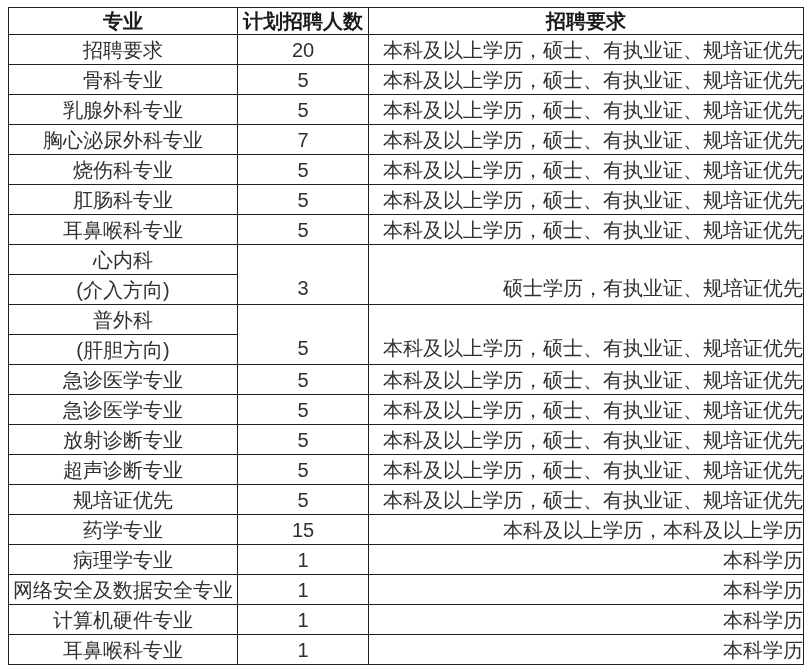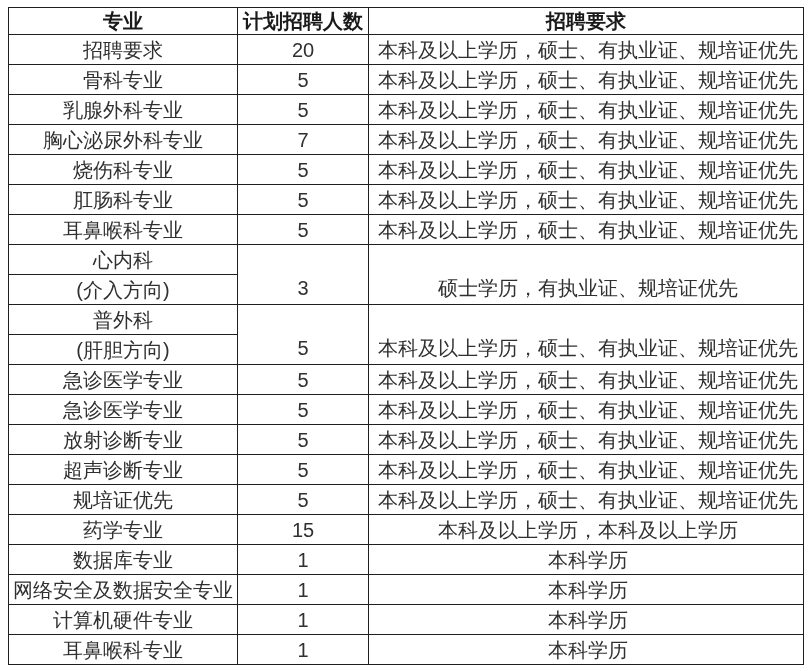--- a/index.html
+++ b/index.html
@@ -32,21 +32,21 @@
     font-weight: normal;
     overflow: hidden;
     white-space: nowrap;
   }
   thead th {
     font-weight: bold;
     height: 27px;
     color: var(--header-text, #1a1a1a);
   }
   td.col-req {
-    text-align: center;
+    text-align: right;
     padding-left: 4px;
   }
   td.merged {
     vertical-align: bottom;
     padding-bottom: 4px;
   }
 </style>
 </head>
 <body style="--bg: #ffffff; --text: #303030; --header-text: #1a1a1a; --border: #1f1f1f;">
 
@@ -140,21 +140,21 @@
           <td class="col-specialty">规培证优先</td>
           <td class="col-count">5</td>
           <td class="col-req">本科及以上学历，硕士、有执业证、规培证优先</td>
         </tr>
         <tr>
           <td class="col-specialty">药学专业</td>
           <td class="col-count">15</td>
           <td class="col-req">本科及以上学历，本科及以上学历</td>
         </tr>
         <tr>
-          <td class="col-specialty">数据库专业</td>
+          <td class="col-specialty">病理学专业</td>
           <td class="col-count">1</td>
           <td class="col-req">本科学历</td>
         </tr>
         <tr>
           <td class="col-specialty">网络安全及数据安全专业</td>
           <td class="col-count">1</td>
           <td class="col-req">本科学历</td>
         </tr>
         <tr>
           <td class="col-specialty">计算机硬件专业</td>

